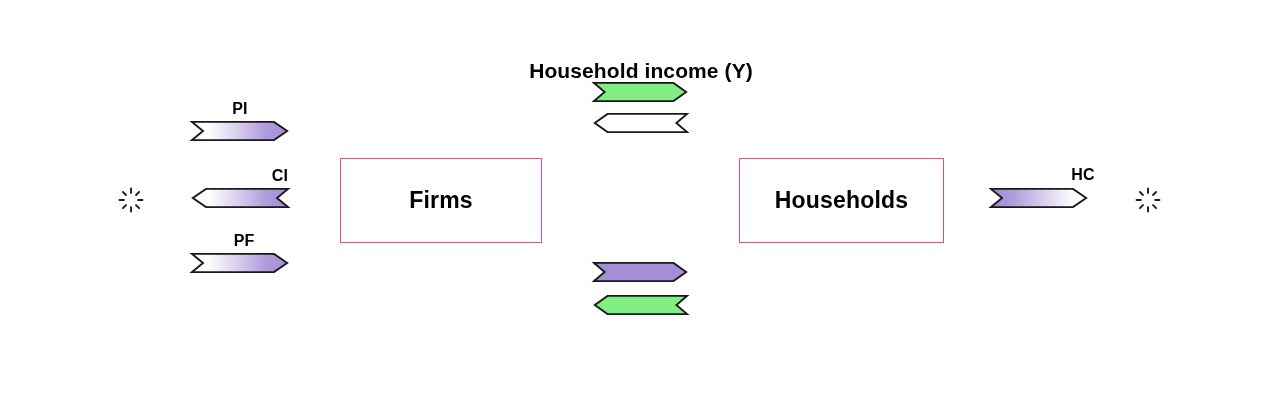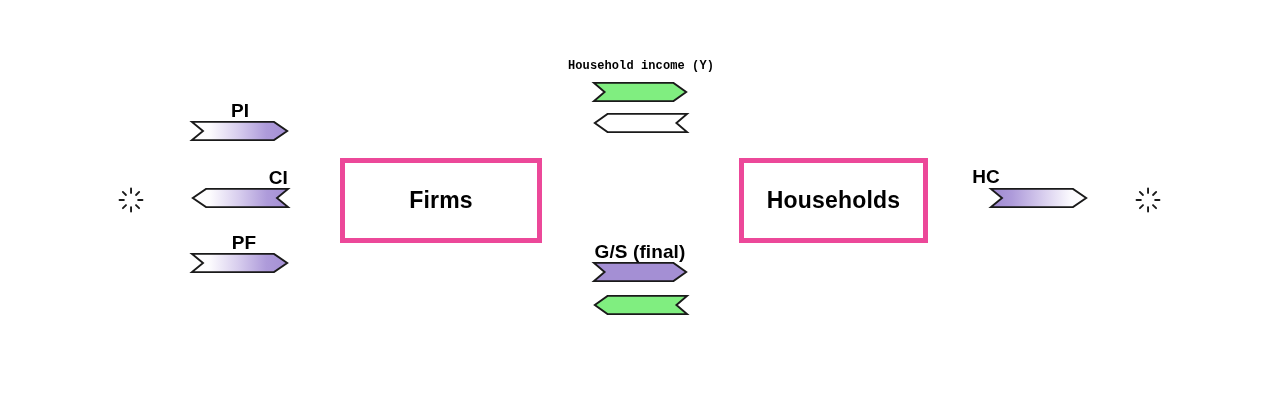--- a/index.html
+++ b/index.html
@@ -22,71 +22,70 @@
     top: 0;
     width: 1280px;
     height: 400px;
   }
 
   
   .entity-box {
     position: absolute;
     box-sizing: border-box;
     background: #ffffff;
-    border: 5px solid #ec4899;
+    border: 1px solid #ec4899;
     display: flex;
     align-items: center;
     justify-content: center;
   }
   .entity-box-label {
     font-size: 23px;
     font-weight: bold;
     color: #000000;
     letter-spacing: 0.2px;
     white-space: nowrap;
   }
   #box-firms {
     left: 340px;
     top: 158px;
     width: 202px;
     height: 85px;
   }
   #box-households {
     left: 739px;
     top: 158px;
-    width: 189px;
+    width: 205px;
     height: 85px;
     text-align: right;
   }
 
   
   .flow-arrow {
     position: absolute;
     height: 20px;
   }
   .flow-arrow svg {
     display: block;
     width: 100%;
     height: 100%;
     overflow: visible;
   }
 
   
   .flow-label {
     position: absolute;
-    font-size: 19px;
+    font-size: 16px;
     font-weight: bold;
     color: #000000;
     white-space: nowrap;
     text-align: center;
     letter-spacing: 0.1px;
   }
   .flow-label.wide {
-    font-size: 12px;
-    font-family: Liberation Mono, monospace;
+    font-size: 21px;
   }
 
   
   .burst-icon {
     position: absolute;
     width: 26px;
     height: 26px;
   }
   .burst-icon svg {
     display: block;
@@ -164,38 +163,37 @@
       <path d="M 0,0.9 L 79.5,0.9 L 92.2,10 L 79.5,19.1 L 0,19.1 L 10.6,10 Z" fill="#80EE80" stroke="#1A1A1A" stroke-width="1.9" stroke-linejoin="miter"></path>
     </svg>
   </div>
 
   <div class="flow-arrow" style="left:594px; top:113px; width:93px;">
     <svg viewBox="0 0 93 20" preserveAspectRatio="none">
       <path d="M 93,0.9 L 13.5,0.9 L 0.8,10 L 13.5,19.1 L 93,19.1 L 82.4,10 Z" fill="#FFFFFF" stroke="#1A1A1A" stroke-width="1.9" stroke-linejoin="miter"></path>
     </svg>
   </div>
 
-  <div class="flow-label" style="left:560px; top:241px; width:160px;">G/S (final)</div>
   <div class="flow-arrow" style="left:594px; top:262px; width:93px;">
     <svg viewBox="0 0 93 20" preserveAspectRatio="none">
       <path d="M 0,0.9 L 79.5,0.9 L 92.2,10 L 79.5,19.1 L 0,19.1 L 10.6,10 Z" fill="#A48FD4" stroke="#1A1A1A" stroke-width="1.9" stroke-linejoin="miter"></path>
     </svg>
   </div>
 
   <div class="flow-arrow" style="left:594px; top:295px; width:93px;">
     <svg viewBox="0 0 93 20" preserveAspectRatio="none">
       <path d="M 93,0.9 L 13.5,0.9 L 0.8,10 L 13.5,19.1 L 93,19.1 L 82.4,10 Z" fill="#80EE80" stroke="#1A1A1A" stroke-width="1.9" stroke-linejoin="miter"></path>
     </svg>
   </div>
 
   <div class="entity-box" id="box-households">
     <span class="entity-box-label">Households</span>
   </div>
 
-  <div class="flow-label" style="left:938px; top:166px; width:96px;">HC</div>
+  <div class="flow-label" style="left:1035px; top:166px; width:96px;">HC</div>
   <div class="flow-arrow" style="left:991px; top:188px; width:96px;">
     <svg viewBox="0 0 96 20" preserveAspectRatio="none">
       <path d="M 0,0.9 L 82,0.9 L 95.2,10 L 82,19.1 L 0,19.1 L 11,10 Z" fill="url(#gradPurpleWhite)" stroke="#1A1A1A" stroke-width="1.9" stroke-linejoin="miter"></path>
     </svg>
   </div>
 
   <div class="burst-icon" style="left:1135px; top:187px;">
     <svg viewBox="0 0 26 26">
       <g fill="#1A1A1A">
         <rect x="12.1" y="0.6" width="1.9" height="6.2" rx="0.9"></rect>

